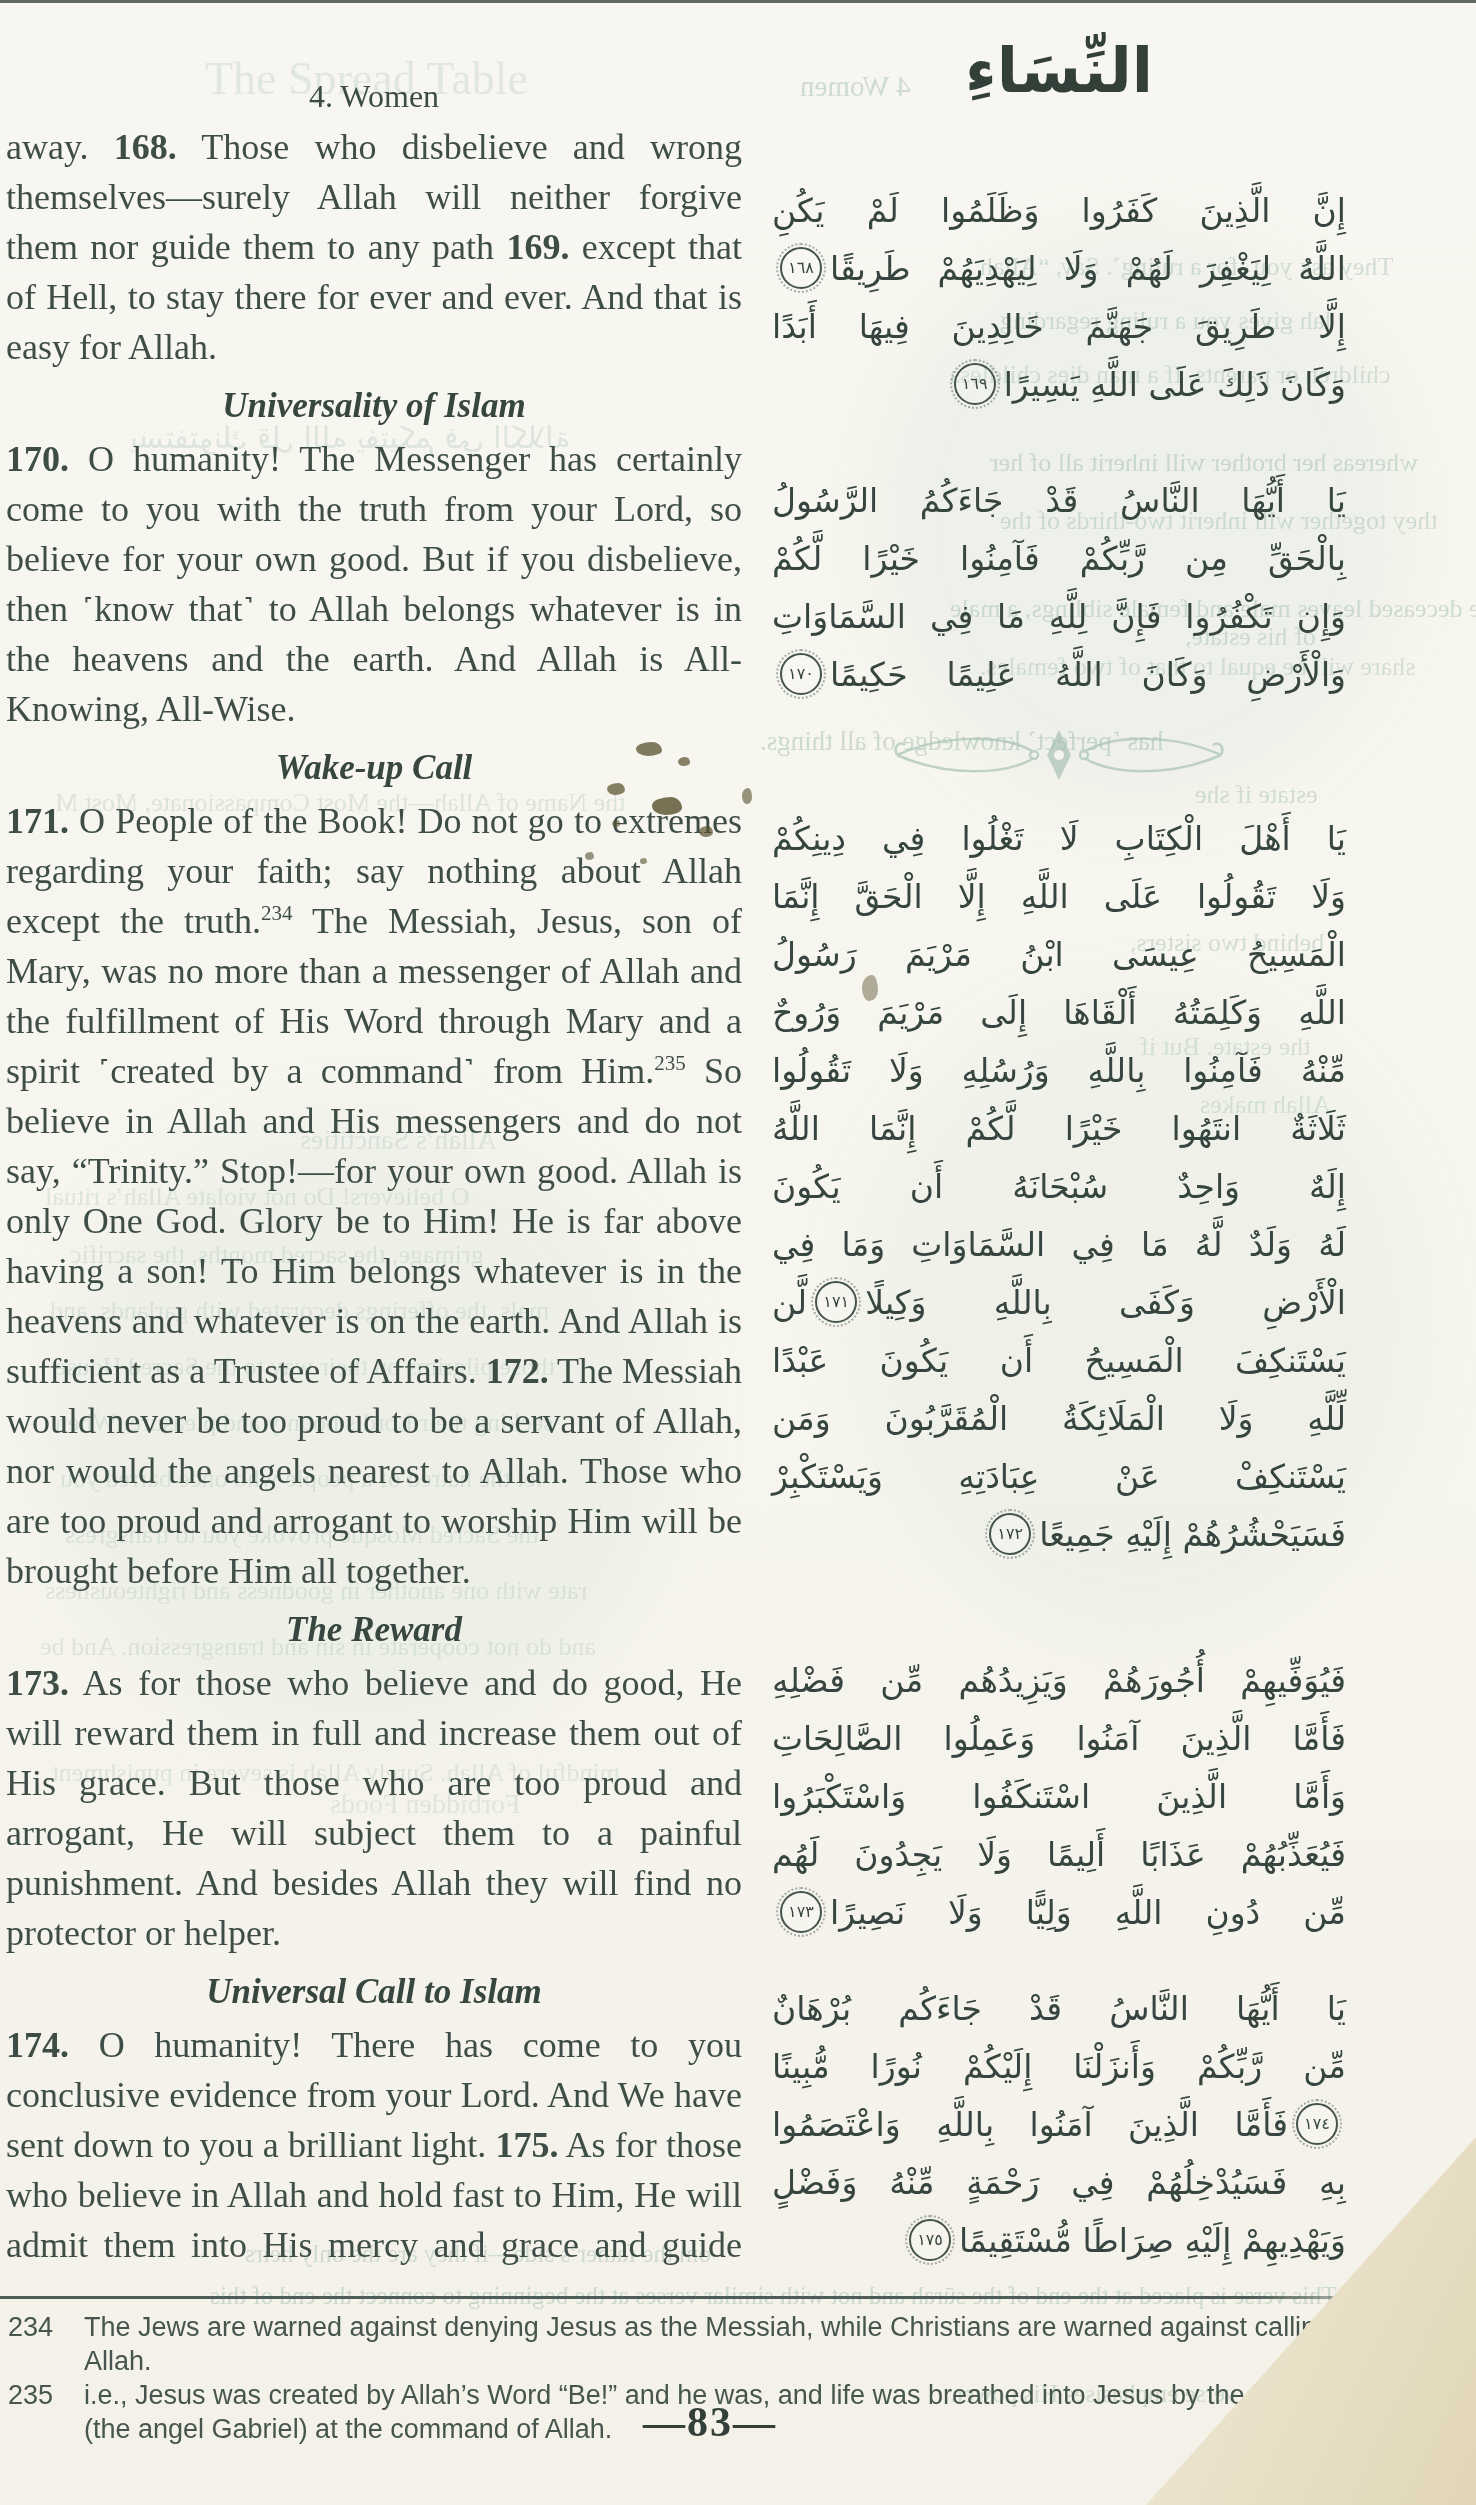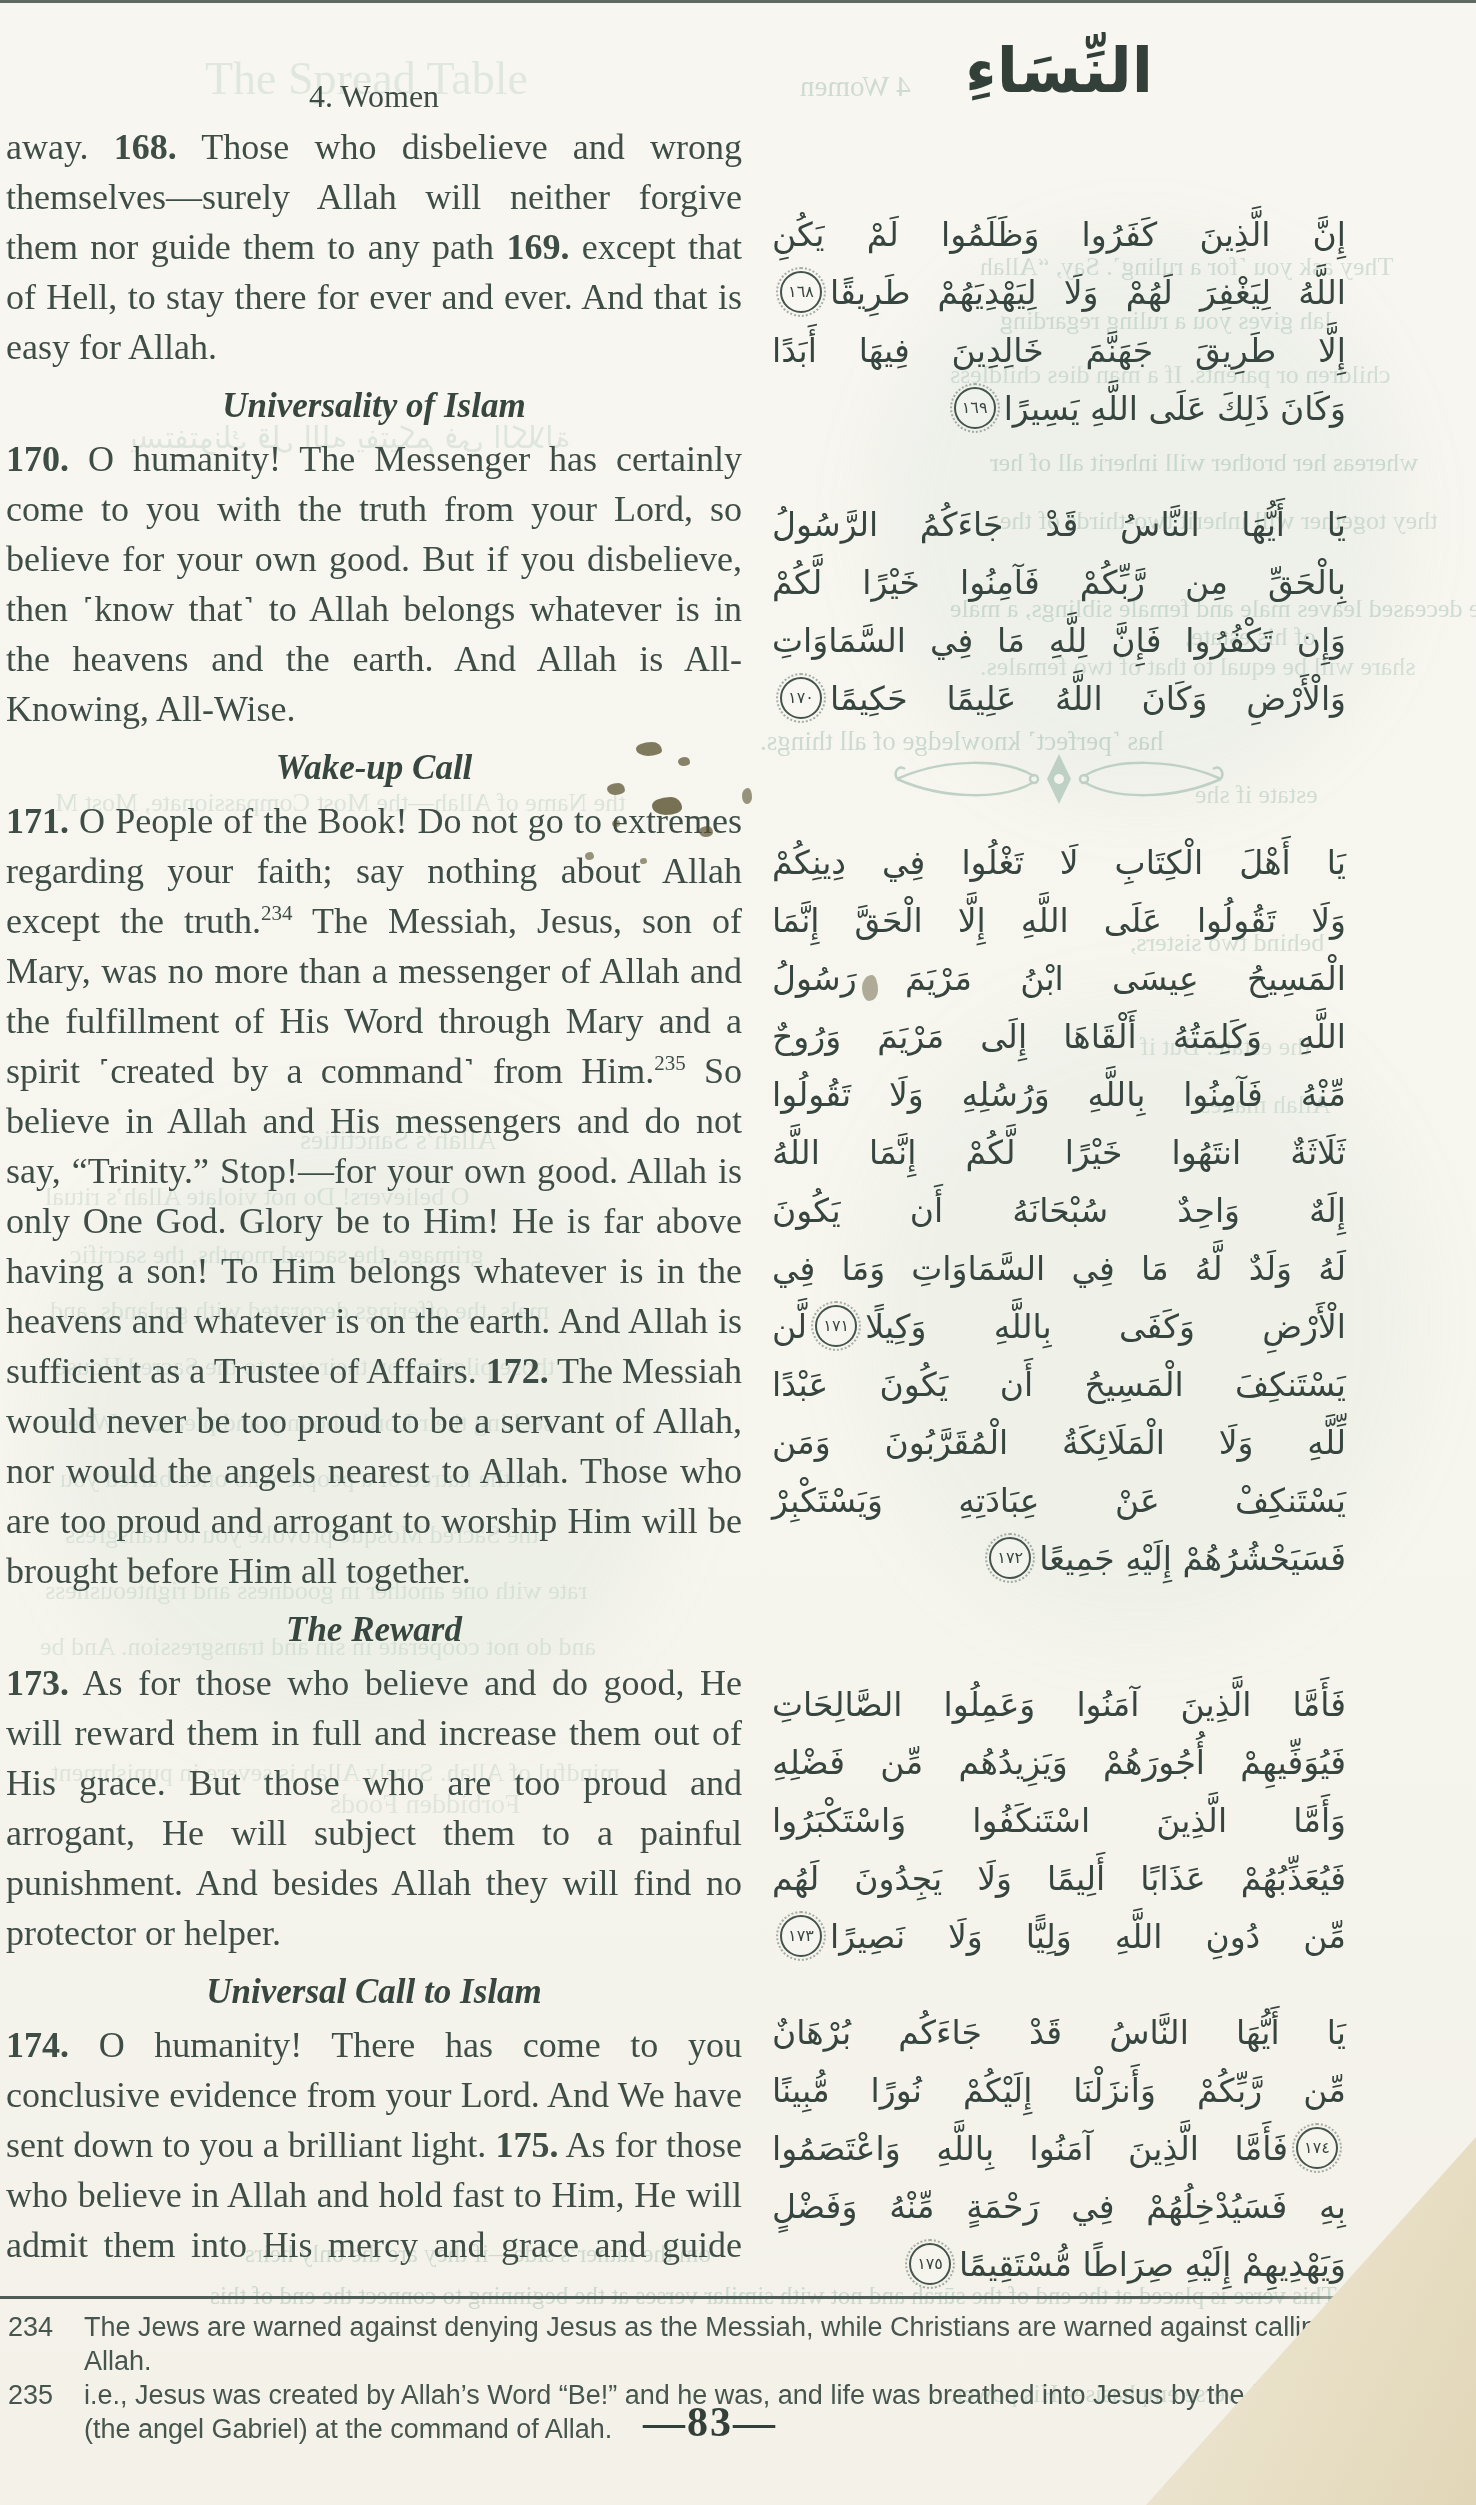--- a/index.html
+++ b/index.html
@@ -21,21 +21,21 @@
              font-size:62px;color:#333f39;}
 
   #english-col{position:absolute;left:6px;top:122px;width:736px;height:2160px;overflow:hidden;
                color:#3e4e47;font-size:36px;line-height:50px;text-align:justify;}
   .para{margin:0;}
   .heading{font-weight:bold;font-style:italic;text-align:center;font-size:35px;
            line-height:50px;margin:9px 0 3px;color:#37463f;}
   b.vnum{font-weight:bold;}
   sup.fnref{font-size:21px;vertical-align:super;line-height:0;}
 
-  #arabic-col{position:absolute;left:772px;top:206px;width:574px;}
+  #arabic-col{position:absolute;left:772px;top:182px;width:574px;}
   .aline{direction:rtl;font-family:"DejaVu Sans",sans-serif;font-size:33px;line-height:58px;
          height:58px;color:#36453f;text-align:justify;text-align-last:justify;white-space:nowrap;}
   .aline.nojust{text-align:right;text-align-last:right;}
   .vbadge{display:inline-flex;align-items:center;justify-content:center;
           width:38px;height:38px;border:2px solid #44544c;border-radius:50%;
           font-size:16px;line-height:1;margin:0 8px;vertical-align:middle;position:relative;top:-3px;
           font-family:"DejaVu Sans",sans-serif;color:#36453f;
           outline:2px dotted rgba(68,84,76,.45);outline-offset:2px;background:rgba(255,255,255,.15);}
   .ornament{height:72px;margin:16px 0 18px;display:flex;justify-content:center;opacity:.7;}
 
@@ -156,22 +156,22 @@
         <div class="aline"><span>ثَلَاثَةٌ انتَهُوا خَيْرًا لَّكُمْ إِنَّمَا اللَّهُ</span></div>
         <div class="aline"><span>إِلَهٌ وَاحِدٌ سُبْحَانَهُ أَن يَكُونَ</span></div>
         <div class="aline"><span>لَهُ وَلَدٌ لَّهُ مَا فِي السَّمَاوَاتِ وَمَا فِي</span></div>
         <div class="aline"><span>الْأَرْضِ وَكَفَى بِاللَّهِ وَكِيلًا</span><span class="vbadge">١٧١</span><span>لَّن</span></div>
         <div class="aline"><span>يَسْتَنكِفَ الْمَسِيحُ أَن يَكُونَ عَبْدًا</span></div>
         <div class="aline"><span>لِّلَّهِ وَلَا الْمَلَائِكَةُ الْمُقَرَّبُونَ وَمَن</span></div>
         <div class="aline"><span>يَسْتَنكِفْ عَنْ عِبَادَتِهِ وَيَسْتَكْبِرْ</span></div>
         <div class="aline nojust"><span>فَسَيَحْشُرُهُمْ إِلَيْهِ جَمِيعًا</span><span class="vbadge">١٧٢</span></div>
       </div>
       <div class="agroup" style="margin-top: 88px;">
+        <div class="aline"><span>فَيُوَفِّيهِمْ أُجُورَهُمْ وَيَزِيدُهُم مِّن فَضْلِهِ</span></div>
         <div class="aline"><span>فَأَمَّا الَّذِينَ آمَنُوا وَعَمِلُوا الصَّالِحَاتِ</span></div>
-        <div class="aline"><span>فَيُوَفِّيهِمْ أُجُورَهُمْ وَيَزِيدُهُم مِّن فَضْلِهِ</span></div>
         <div class="aline"><span>وَأَمَّا الَّذِينَ اسْتَنكَفُوا وَاسْتَكْبَرُوا</span></div>
         <div class="aline"><span>فَيُعَذِّبُهُمْ عَذَابًا أَلِيمًا وَلَا يَجِدُونَ لَهُم</span></div>
         <div class="aline"><span>مِّن دُونِ اللَّهِ وَلِيًّا وَلَا نَصِيرًا</span><span class="vbadge">١٧٣</span></div>
       </div>
       <div class="agroup" style="margin-top: 38px;">
         <div class="aline"><span>يَا أَيُّهَا النَّاسُ قَدْ جَاءَكُم بُرْهَانٌ</span></div>
         <div class="aline"><span>مِّن رَّبِّكُمْ وَأَنزَلْنَا إِلَيْكُمْ نُورًا مُّبِينًا</span></div>
         <div class="aline"><span class="vbadge">١٧٤</span><span>فَأَمَّا الَّذِينَ آمَنُوا بِاللَّهِ وَاعْتَصَمُوا</span></div>
         <div class="aline"><span>بِهِ فَسَيُدْخِلُهُمْ فِي رَحْمَةٍ مِّنْهُ وَفَضْلٍ</span></div>
         <div class="aline nojust"><span>وَيَهْدِيهِمْ إِلَيْهِ صِرَاطًا مُّسْتَقِيمًا</span><span class="vbadge">١٧٥</span></div>

